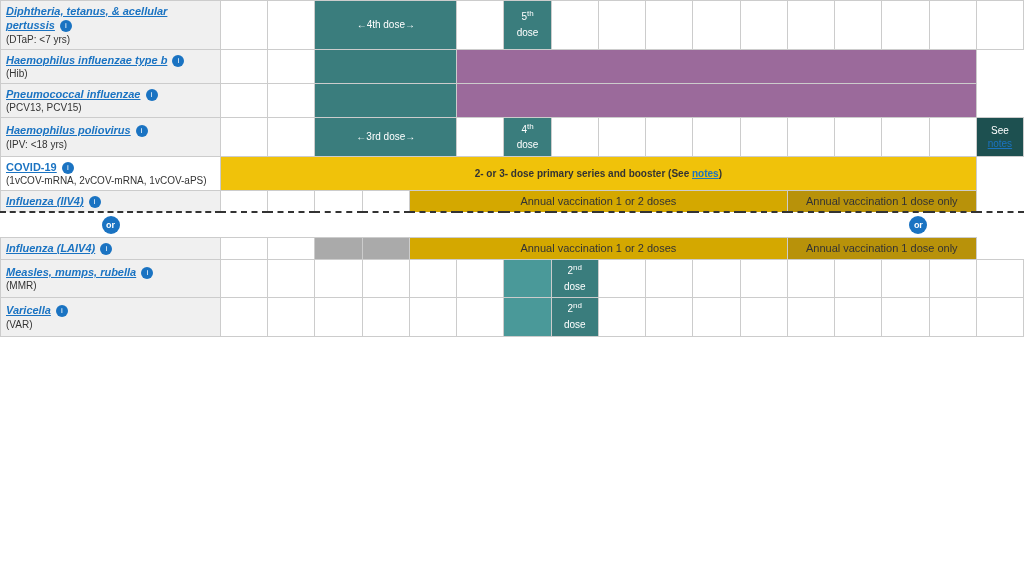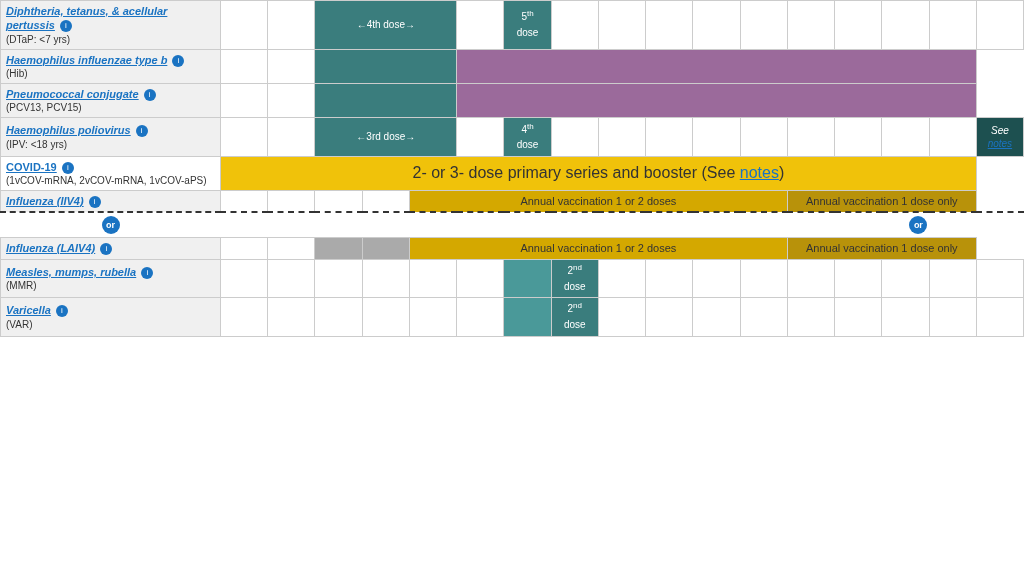--- a/index.html
+++ b/index.html
@@ -64,21 +64,21 @@
       color: #333;
     }
 
     
     .bg-teal { background-color: #3a7d7d; color: white; }
     .bg-teal-light { background-color: #4a9999; color: white; }
     .bg-purple { background-color: #9b6a9b; color: white; }
     .bg-yellow { background-color: #f0c20a; color: #333; }
     .bg-yellow-dark { background-color: #d4a800; color: #333; }
     .bg-gray-light { background-color: #aaa; color: white; }
-    .bg-dark-teal2 { background-color: #1d5050; color: white; font-style: italic; }
+    .bg-dark-teal2 { background-color: #1d5050; color: white; }
     .bg-white { background: white; }
 
     .text-center { text-align: center; }
     .text-small { font-size: 10px; }
     .superscript { vertical-align: super; font-size: 8px; }
 
     .dotted-border-bottom {
       border-bottom: 2px dashed #333 !important;
     }
 
@@ -169,21 +169,21 @@
       <td class="bg-white"></td>
 
       <td colspan="3" class="bg-teal"></td>
 
       <td colspan="11" class="bg-purple"></td>
     </tr>
 
     <tr>
       <td class="vaccine-cell col-vaccine">
         <div>
-          <span class="vaccine-name">Pneumococcal conjugate</span>
+          <span class="vaccine-name">Pneumococcal influenzae</span>
           <span class="info-icon">i</span>
         </div>
         <div class="vaccine-sub">(PCV13, PCV15)</div>
       </td>
       <td class="bg-white"></td>
       <td class="bg-white"></td>
       <td colspan="3" class="bg-teal"></td>
       <td colspan="11" class="bg-purple"></td>
     </tr>
 
@@ -225,21 +225,21 @@
 
     <tr>
       <td class="vaccine-cell col-vaccine" style="background:#fff;">
         <div>
           <span class="vaccine-name-covid">COVID-19</span>
           <span class="info-icon">i</span>
         </div>
         <div class="vaccine-sub">(1vCOV-mRNA, 2vCOV-mRNA, 1vCOV-aPS)</div>
       </td>
 
-      <td colspan="16" class="bg-yellow text-center" style="font-size:16px; font-weight: 400;">
+      <td colspan="16" class="bg-yellow text-center" style="font-size:10px; font-weight: 700;">
         <span>2- or 3- dose primary series and booster (See </span><span class="link-style">notes</span><span>)</span>
       </td>
     </tr>
 
     <tr class="dotted-border-bottom" style="border-bottom: 2px dashed #333;">
       <td class="vaccine-cell col-vaccine">
         <div>
           <span class="vaccine-name">Influenza (IIV4)</span>
           <span class="info-icon">i</span>
         </div>

